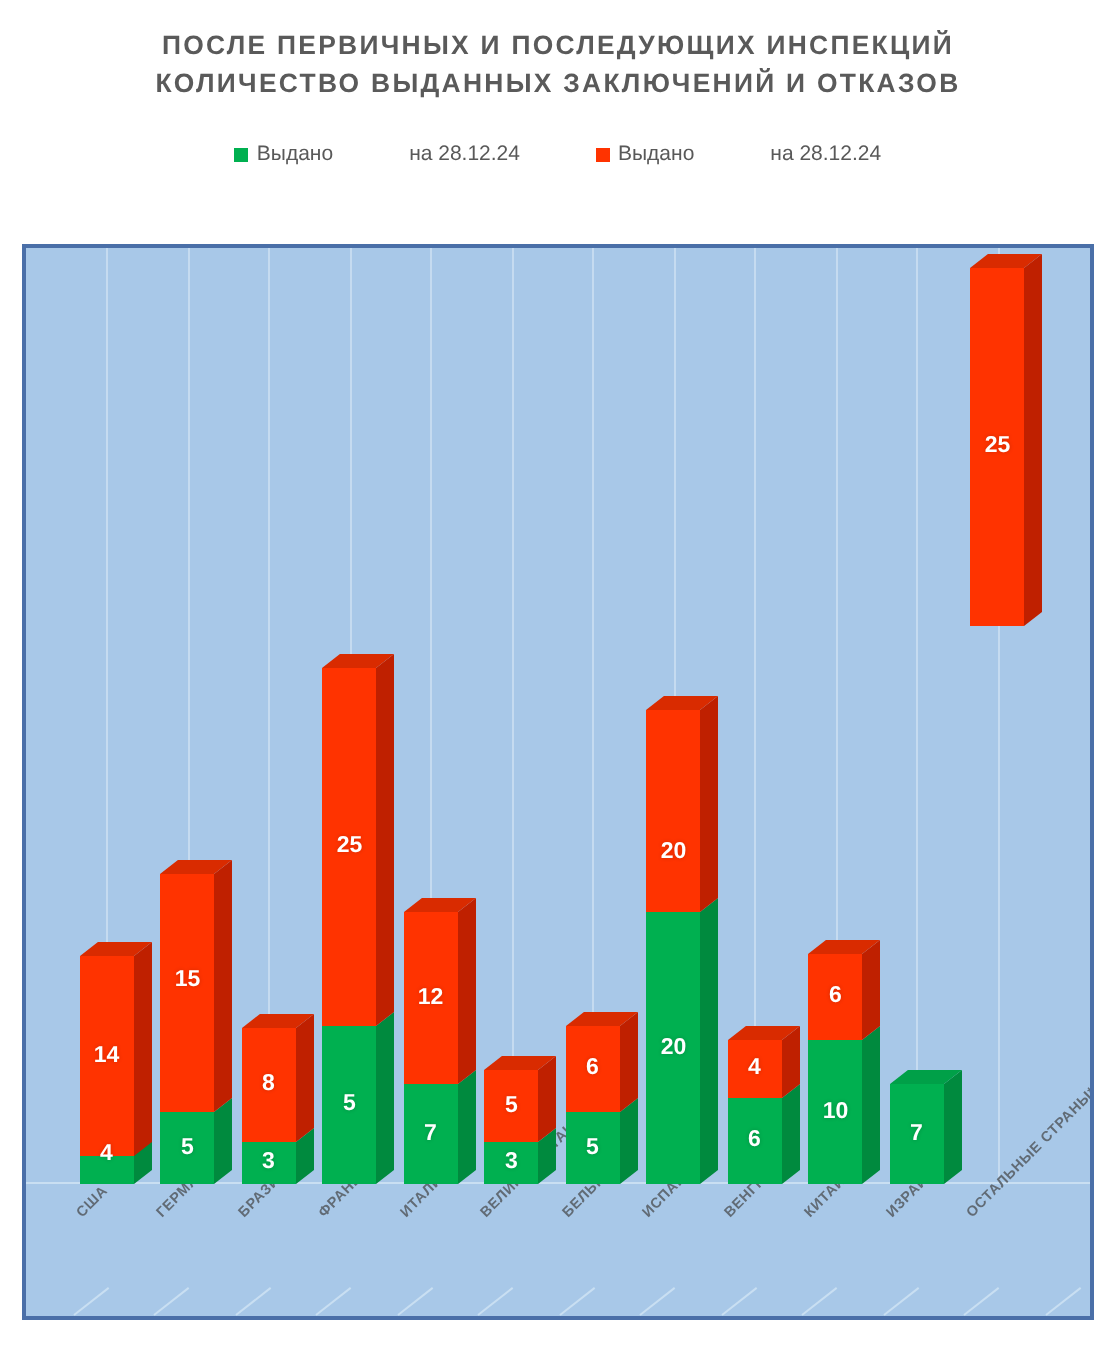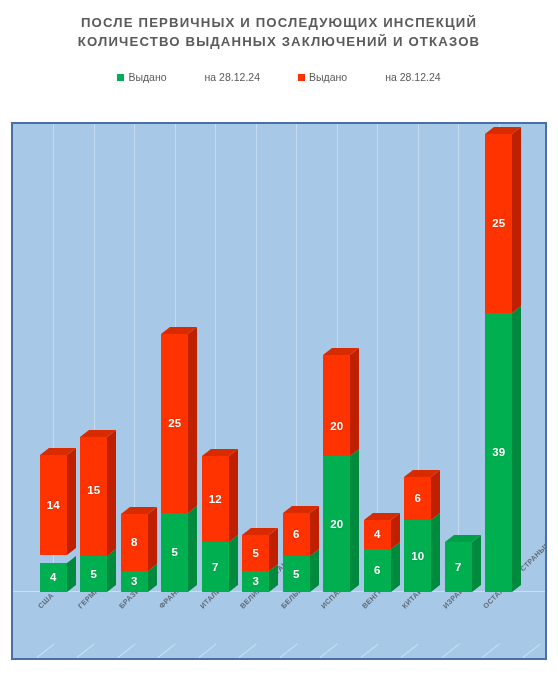--- a/index.html
+++ b/index.html
@@ -239,21 +239,21 @@
         <div class="floor-edge" style="left: 509.75px; bottom: 0px; width: 22px; transform: rotate(-38deg);"></div>
         <div class="floor-edge" style="bottom: 66px; width: 532px;"></div>
       </div>
     <div class="bars-layer">
         <div class="bar-group" style="left: 26.75px; width: 27px; height: 129px;">
           <div class="seg green" style="height: 29px; bottom: 0px;">
             <div class="seg-front"></div>
             <div class="seg-side"></div>
             <div class="seg-value" style="top: 8px;">4</div>
           </div>
-          <div class="seg red" style="height: 100px; bottom: 37px;">
+          <div class="seg red" style="height: 100px; bottom: 14px;">
             <div class="seg-front"></div>
             <div class="seg-side"></div>
             <div class="seg-top"></div>
             <div class="seg-value" style="top: 43.5px;">14</div>
           </div>
         </div>
         <div class="bar-group" style="left: 67.25px; width: 27px; height: 143px;">
           <div class="seg green" style="height: 36px; bottom: 0px;">
             <div class="seg-front"></div>
             <div class="seg-side"></div>
@@ -372,25 +372,20 @@
         </div>
         <div class="bar-group" style="left: 431.75px; width: 27px; height: 50px;">
           <div class="seg green" style="height: 50px; bottom: 0px;">
             <div class="seg-front"></div>
             <div class="seg-side"></div>
             <div class="seg-top"></div>
             <div class="seg-value" style="top: 18.5px;">7</div>
           </div>
         </div>
         <div class="bar-group" style="left: 472.25px; width: 27px; height: 458px;">
-          <div class="seg green" style="height: 279px; bottom: 0px;">
-            <div class="seg-front"></div>
-            <div class="seg-side"></div>
-            <div class="seg-value" style="top: 133px;">39</div>
-          </div>
           <div class="seg red" style="height: 179px; bottom: 279px;">
             <div class="seg-front"></div>
             <div class="seg-side"></div>
             <div class="seg-top"></div>
             <div class="seg-value" style="top: 83px;">25</div>
           </div>
         </div>
       </div>
     <div class="cat-labels">
         <div class="cat-label" style="left: 22.75px; top: 480px;">США</div>

